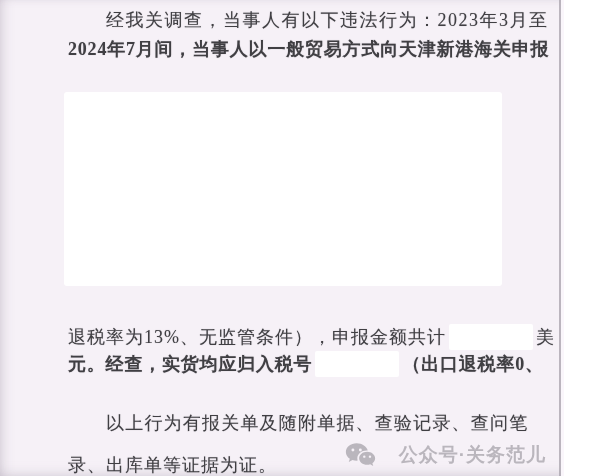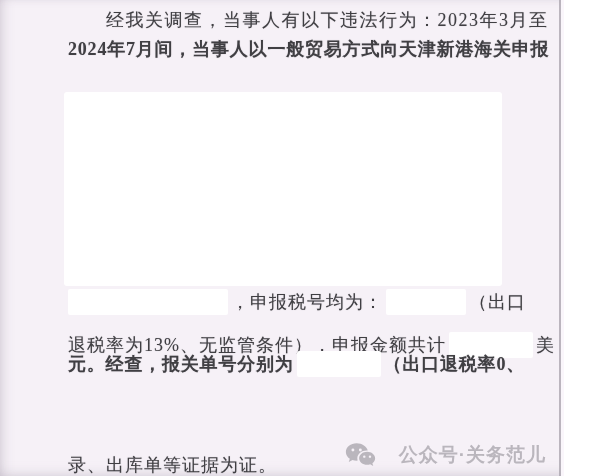--- a/index.html
+++ b/index.html
@@ -70,33 +70,31 @@
 
 <div id="page">
 
   <div class="line indent ls15" style="top:7px">经我关调查，当事人有以下违法行为：2023年3月至</div>
 
   <div class="line ls05" style="top:36px">2024年7月间，当事人以一般贸易方式向天津新港海关申报</div>
 
 
   <div class="big-redact"></div>
 
-  <div class="line ls1" style="top:289px">
-    <span class="redact r160"></span><span>，申报税号均为：</span><span class="redact r80"></span><span>（出口</span>
-  </div>
 
-  <div class="line ls1" style="top:332px">
+  <div class="line ls1" style="top:324px">
     <span>退税率为13%、无监管条件），申报金额共计</span><span class="redact r84"></span><span>美</span>
   </div>
 
   <div class="line ls05" style="top:351px">
-    <span>元。经查，报关单号分别为</span><span class="redact r84"></span><span>（出口退税率0、</span>
+    <span>元。经查，实货均应归入税号</span><span class="redact r84"></span><span>（出口退税率0、</span>
   </div>
 
 
+  <div class="line indent ls12" style="top:410px">以上行为有报关单及随附单据、查验记录、查问笔</div>
 
   <div class="line ls1" style="top:452px">录、出库单等证据为证。</div>
 
   <div class="watermark">
     <span>
       <svg width="31" height="27" viewBox="0 0 36 30">
         <path d="M13.5 2C6.6 2 1 6.5 1 12.1c0 3.2 1.8 6 4.6 7.8l-1.2 3.9 4.3-2.3c1.5.4 3 .7 4.8.7.4 0 .9 0 1.3-.1-.3-.9-.5-1.8-.5-2.8 0-5 4.9-9 10.9-9 .4 0 .8 0 1.2.1C25.3 5.9 19.9 2 13.5 2z" fill="#bab6bd"></path>
         <circle cx="9.2" cy="9.7" r="1.7" fill="#f6f1f7"></circle>
         <circle cx="17.8" cy="9.7" r="1.7" fill="#f6f1f7"></circle>
         <path d="M35 19.4c0-4.2-4.2-7.6-9.3-7.6s-9.3 3.4-9.3 7.6 4.2 7.6 9.3 7.6c1.2 0 2.4-.2 3.5-.6l3.6 1.9-1-3.2c2-1.4 3.2-3.4 3.2-5.7z" fill="#bab6bd"></path>

